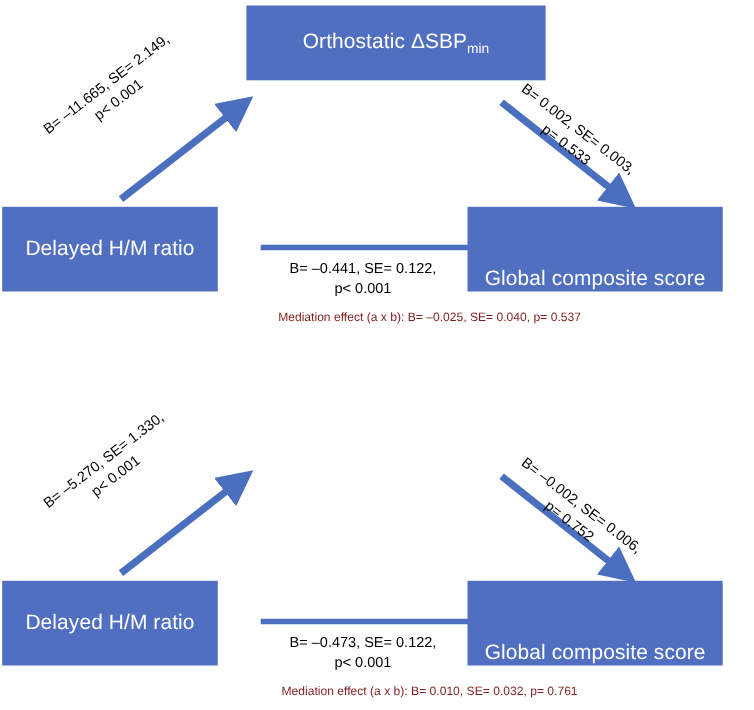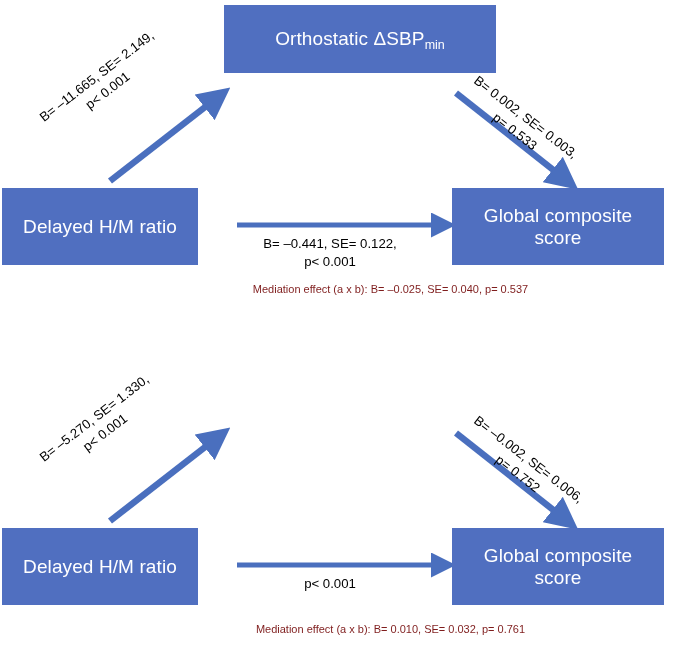--- a/index.html
+++ b/index.html
@@ -43,24 +43,25 @@
     width: 272px;
     height: 68px;
   }
   .node-predictor {
     left: 2px;
     top: 188px;
     width: 196px;
     height: 77px;
   }
   .node-outcome {
-    left: 452px;
+    left: 425px;
     top: 188px;
-    width: 212px;
+    width: 232px;
     height: 77px;
+    align-items: flex-end;
   }
   .node-box sub {
     font-size: 12.5px;
     vertical-align: baseline;
     position: relative;
     top: 4px;
     letter-spacing: 0;
   }
 
   .svg-layer {
@@ -180,17 +181,18 @@
     <div>B= –5.270, SE= 1.330,</div>
     <div>p&lt; 0.001</div>
   </div>
 
   <div class="path-label label-b">
     <div>B= –0.002, SE= 0.006,</div>
     <div>p= 0.752</div>
   </div>
 
   <div class="path-label label-c">
+    <div>B= –0.473, SE= 0.122,</div>
     <div>p&lt; 0.001</div>
   </div>
 
   <div class="mediation-caption">Mediation effect (a x b): B= 0.010, SE= 0.032, p= 0.761</div>
 </div>
 
 </body></html>

